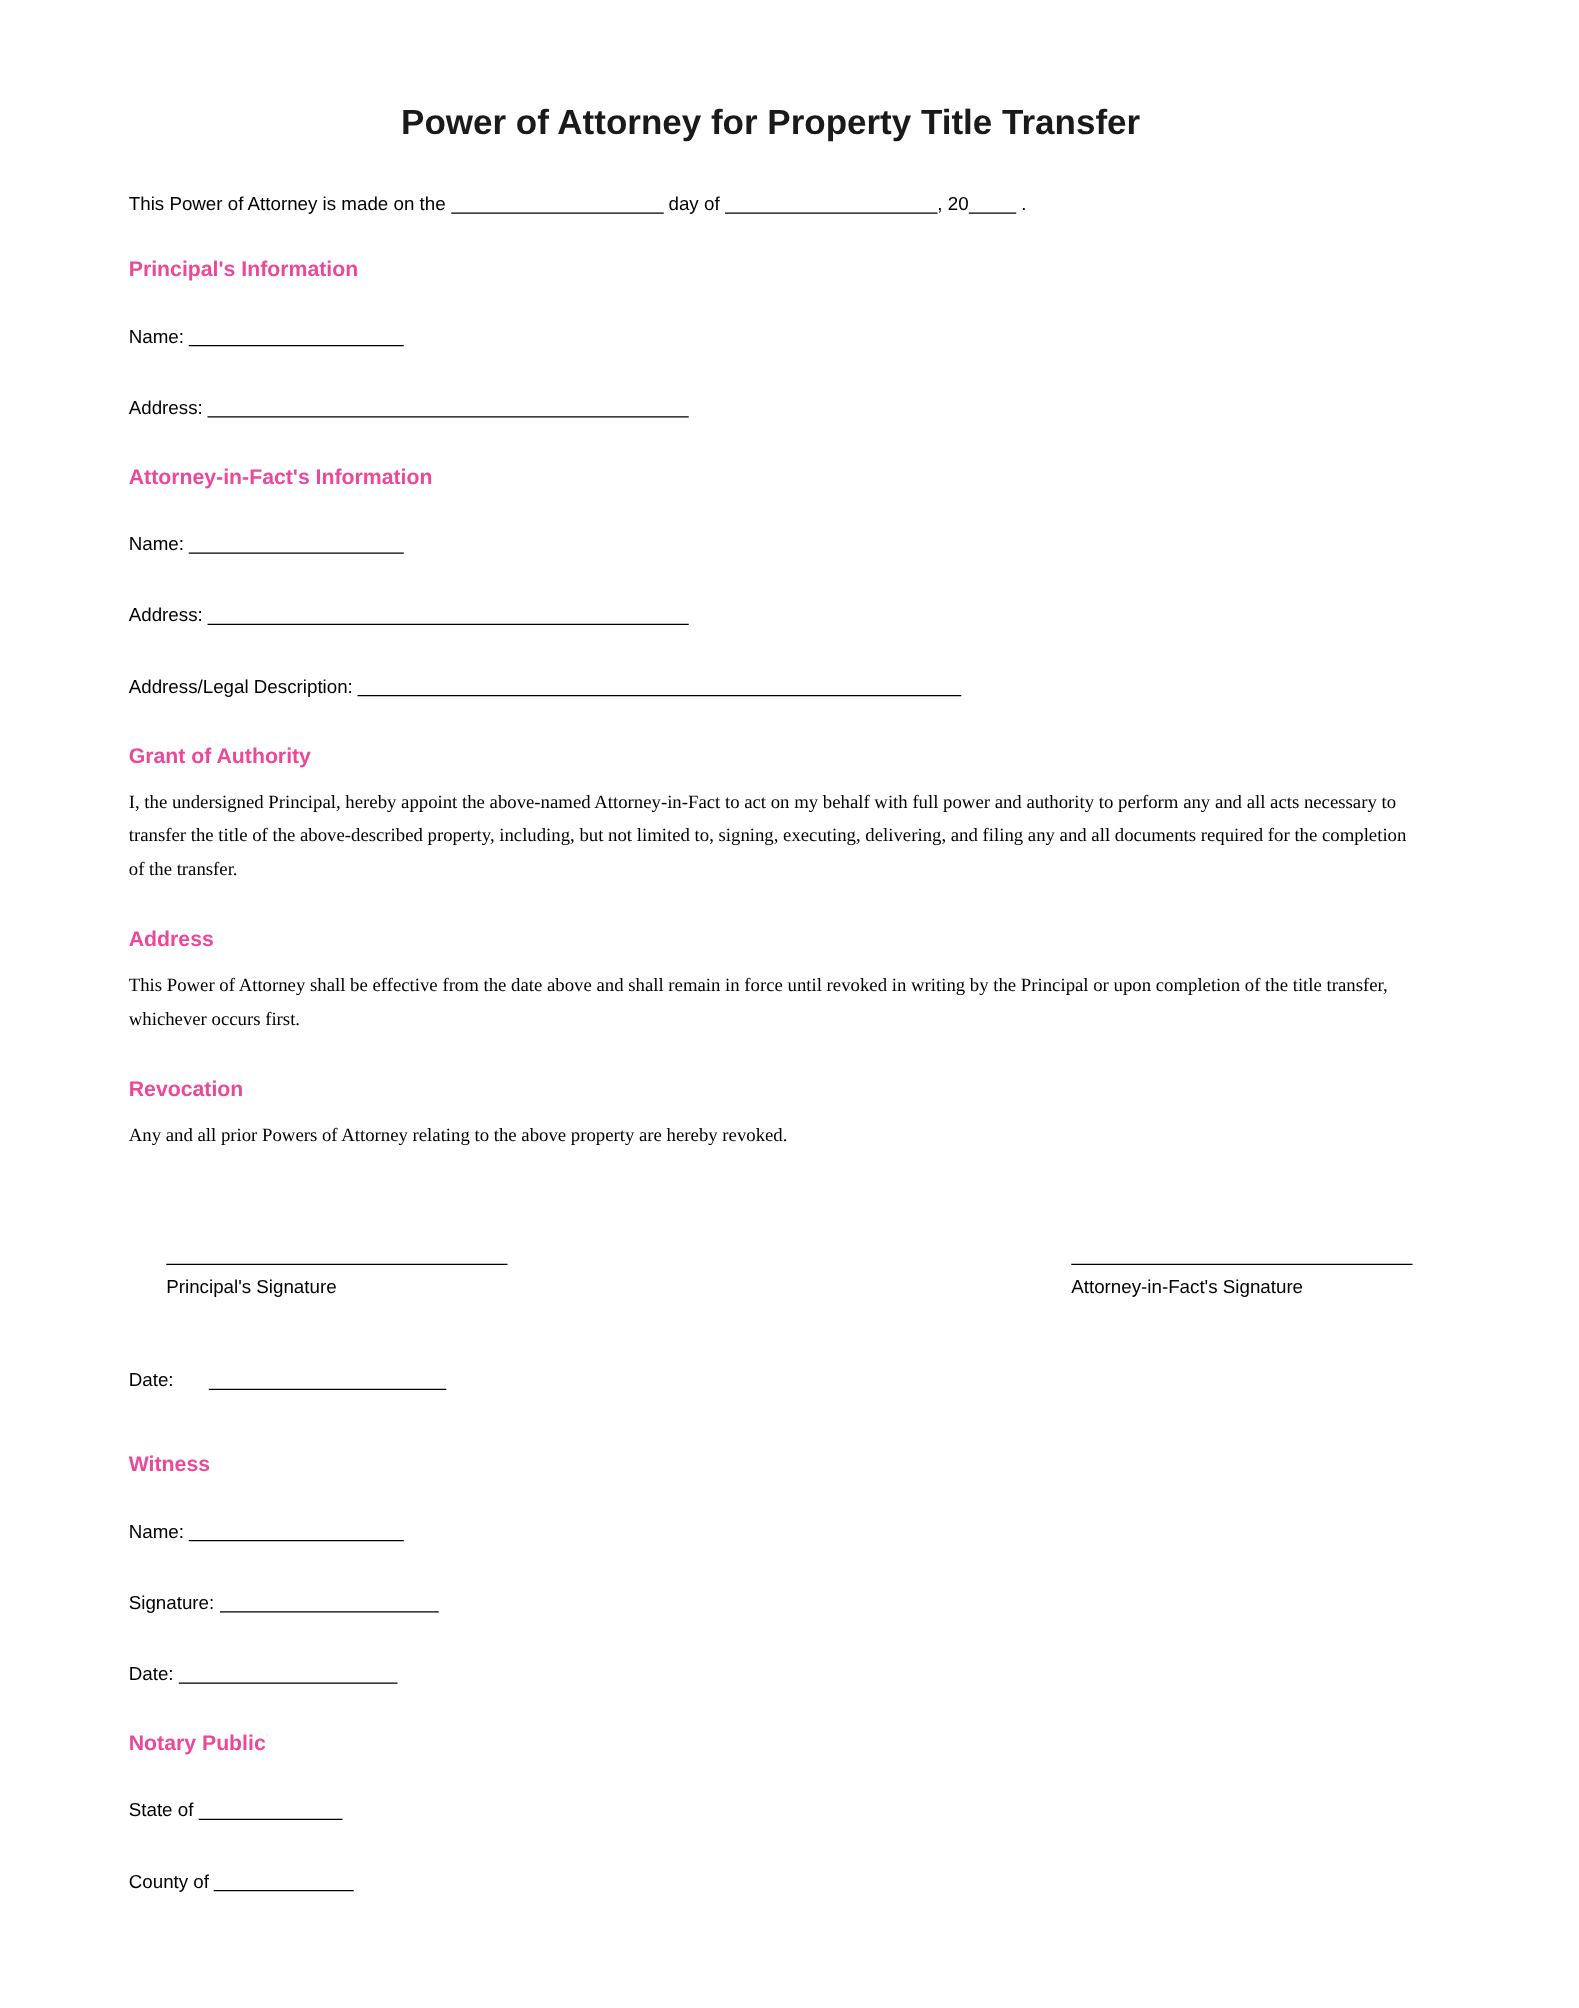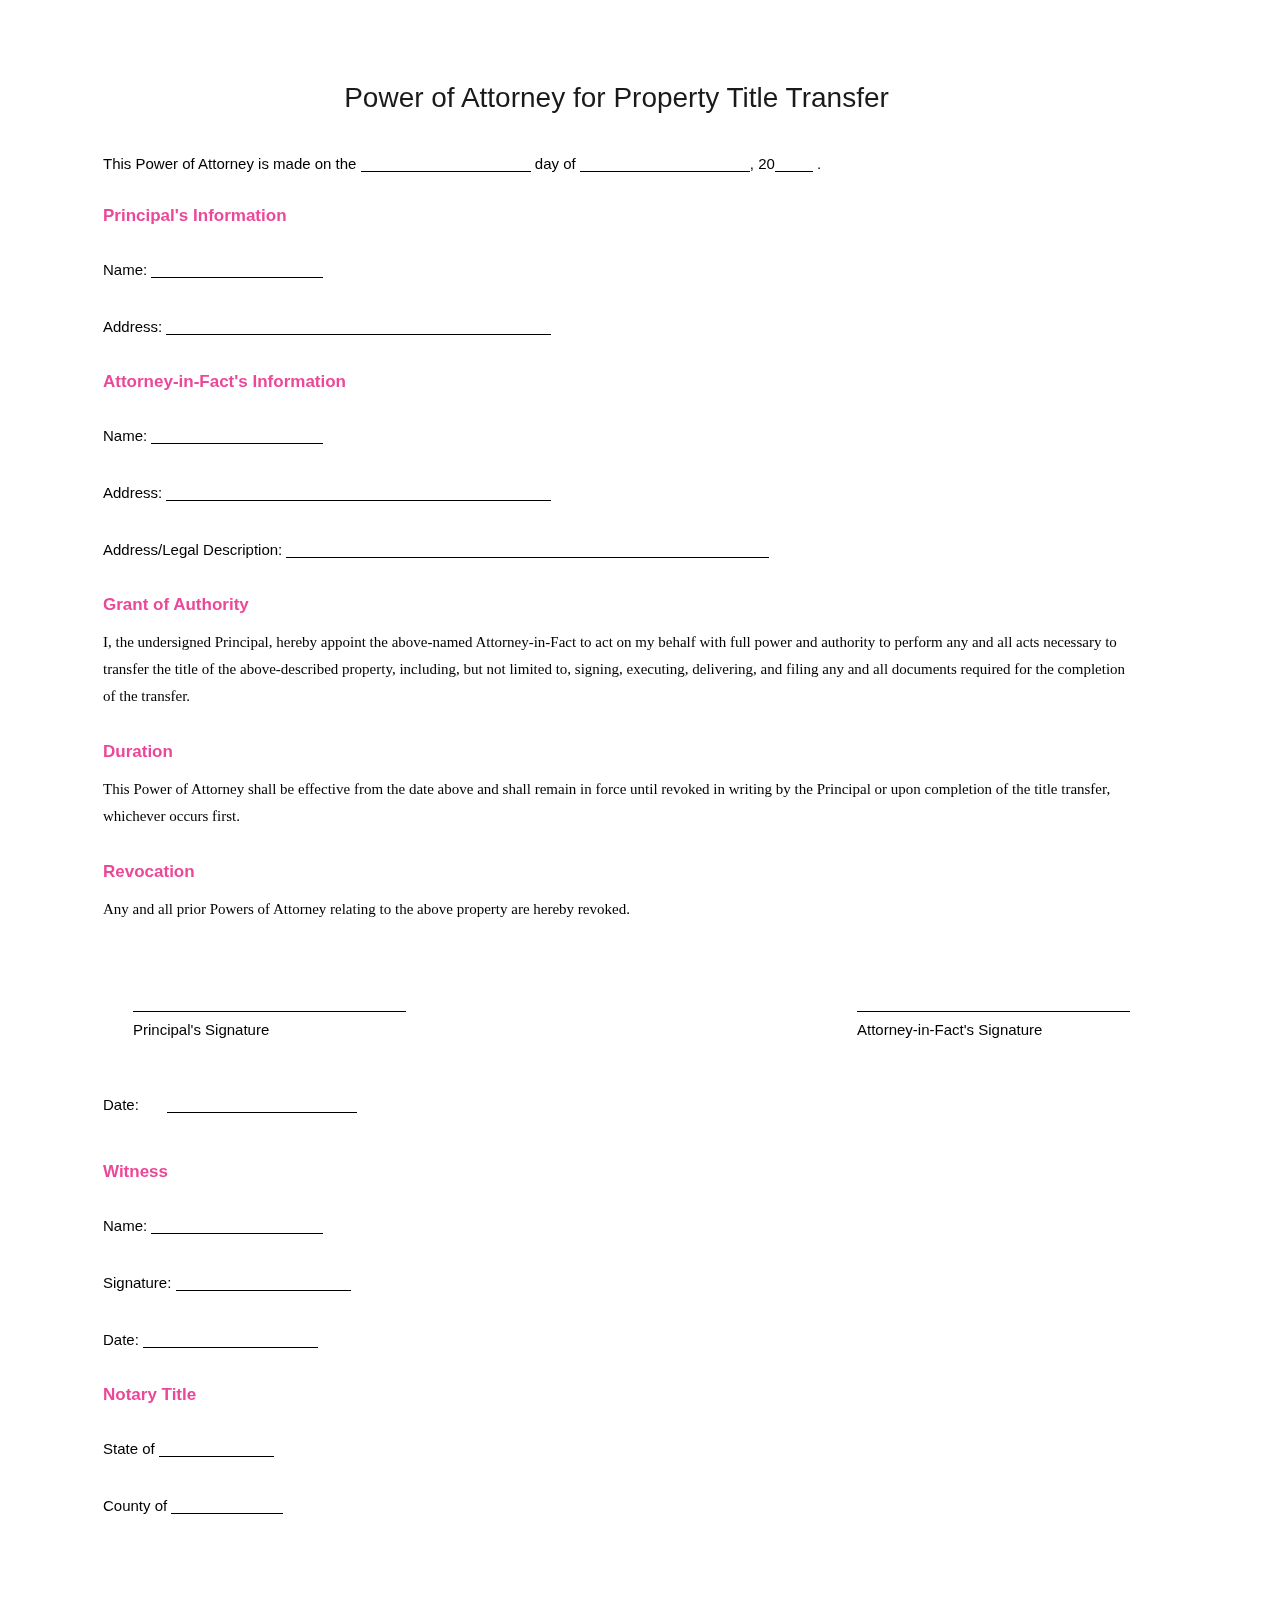--- a/index.html
+++ b/index.html
@@ -10,21 +10,21 @@
     background: #ffffff;
     font-family: "Liberation Sans", "DejaVu Sans", sans-serif;
     color: #000000;
     overflow: hidden;
   }
   .doc {
     padding: 0 133px 0 103px;
   }
   .title {
     font-size: 28px;
-    font-weight: normal;
+    font-weight: bold;
     text-align: center;
     margin: 82px 0 0 0;
     color: #1a1a1a;
   }
   .intro {
     margin-top: 40px;
     font-size: 15px;
     line-height: 20px;
     white-space: nowrap;
   }
@@ -121,21 +121,21 @@
       <span class="blank w483"></span>
     </div>
   </section>
 
   <section>
     <h2 class="section-heading">Grant of Authority</h2>
     <p class="body-text">I, the undersigned Principal, hereby appoint the above-named Attorney-in-Fact to act on my behalf with full power and authority to perform any and all acts necessary to transfer the title of the above-described property, including, but not limited to, signing, executing, delivering, and filing any and all documents required for the completion of the transfer.</p>
   </section>
 
   <section>
-    <h2 class="section-heading">Duration</h2>
+    <h2 class="section-heading">Address</h2>
     <p class="body-text">This Power of Attorney shall be effective from the date above and shall remain in force until revoked in writing by the Principal or upon completion of the title transfer, whichever occurs first.</p>
   </section>
 
   <section>
     <h2 class="section-heading">Revocation</h2>
     <p class="body-text">Any and all prior Powers of Attorney relating to the above property are hereby revoked.</p>
   </section>
 
   <div class="sig-row">
     <div class="sig-block">
@@ -163,21 +163,21 @@
       <span>Signature:</span>
       <span class="blank w175"></span>
     </div>
     <div class="row">
       <span>Date:</span>
       <span class="blank w175"></span>
     </div>
   </section>
 
   <section>
-    <h2 class="section-heading">Notary Title</h2>
+    <h2 class="section-heading">Notary Public</h2>
     <div class="row">
       <span>State of</span>
       <span class="blank w115"></span>
     </div>
     <div class="row">
       <span>County of</span>
       <span class="blank w112"></span>
     </div>
   </section>
 

